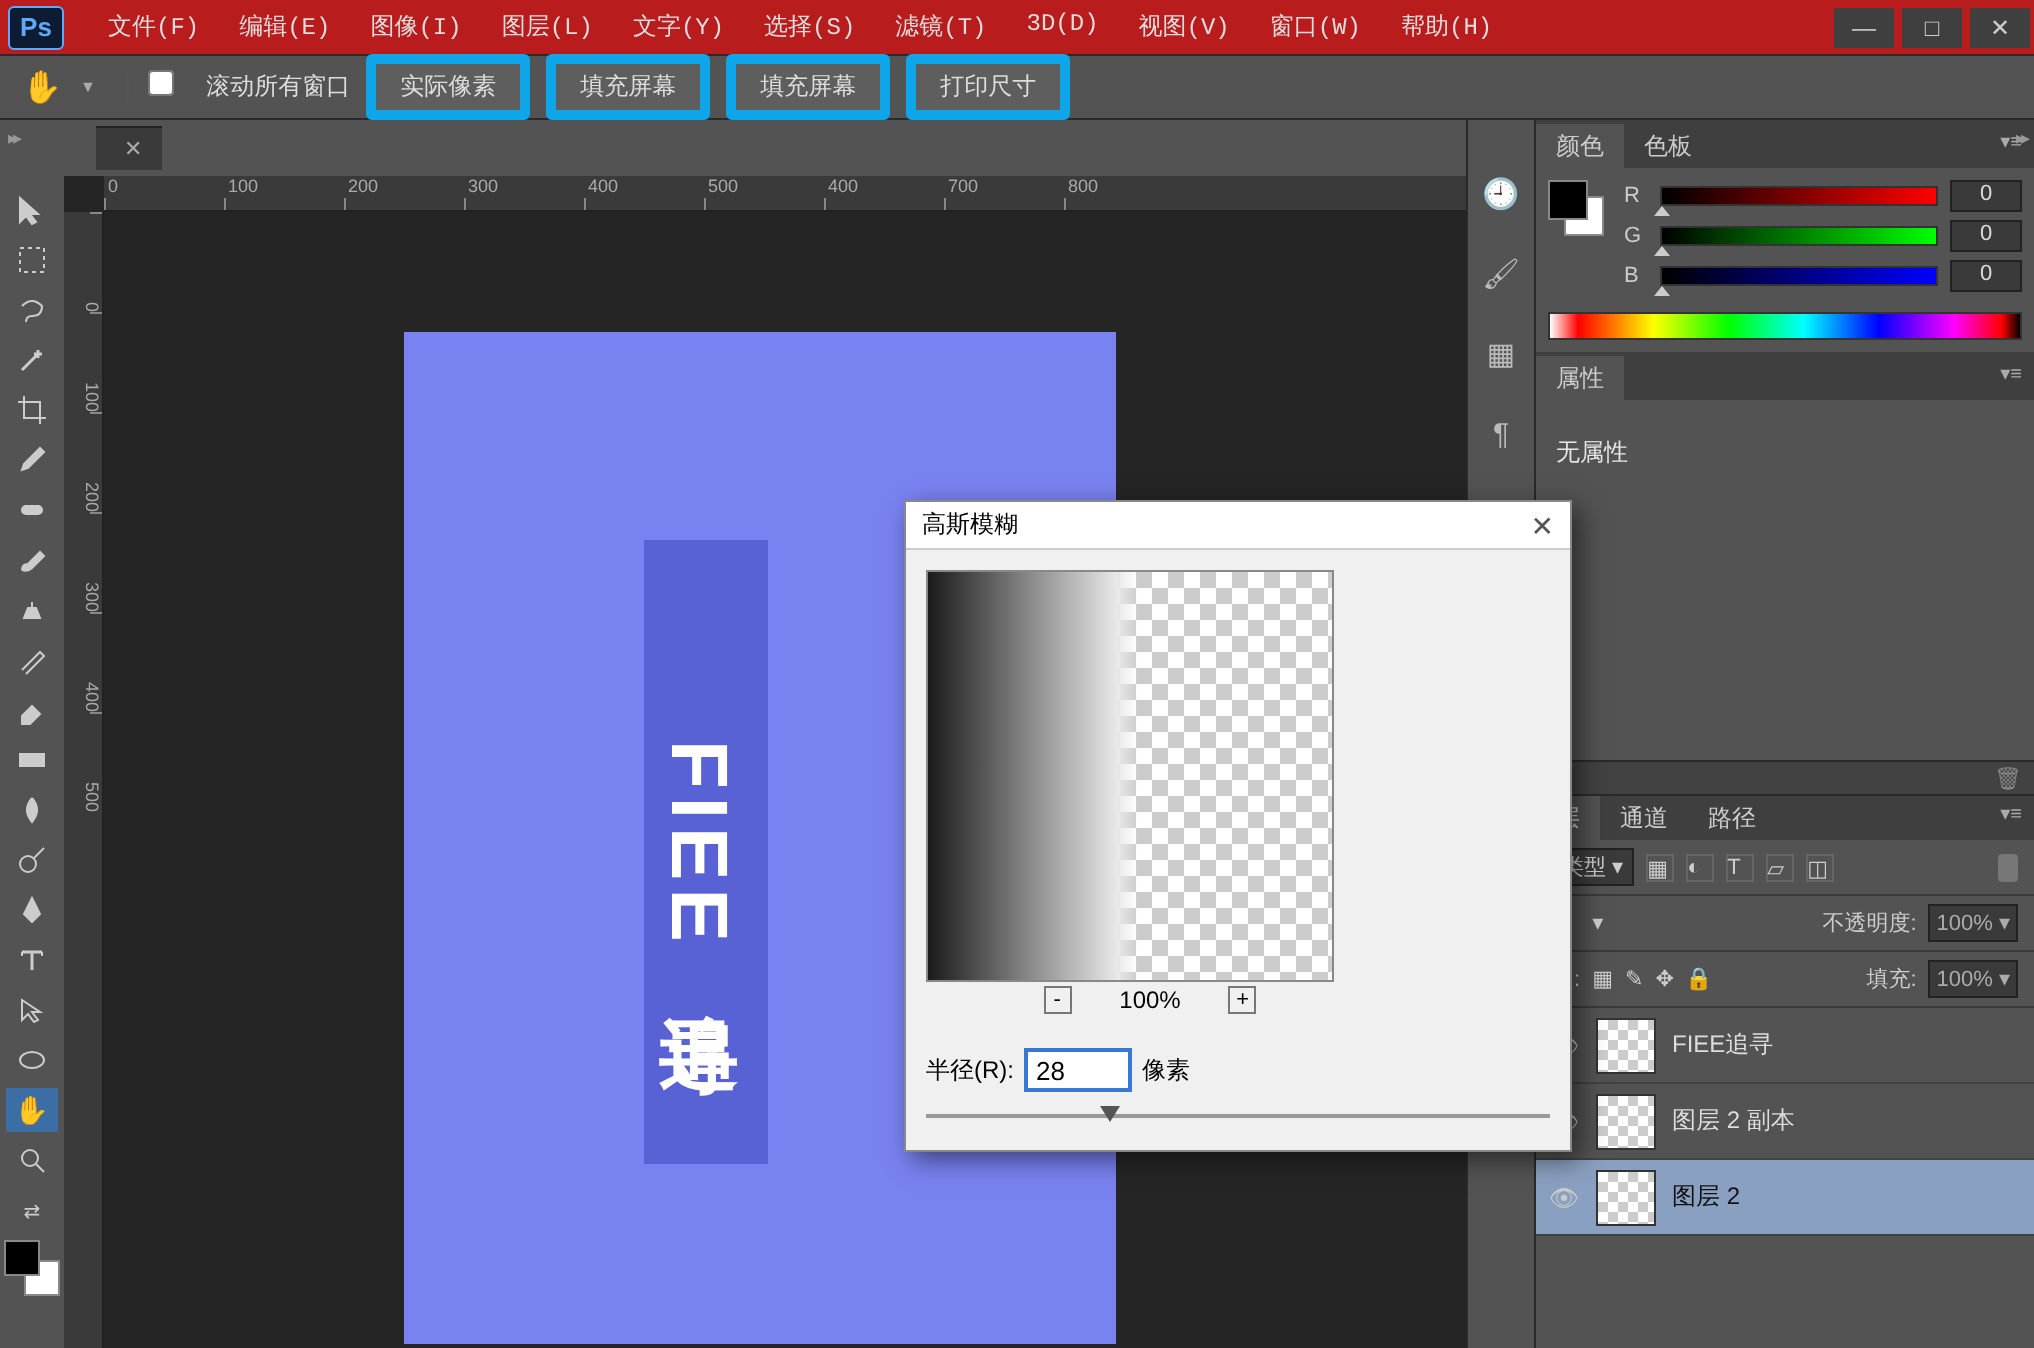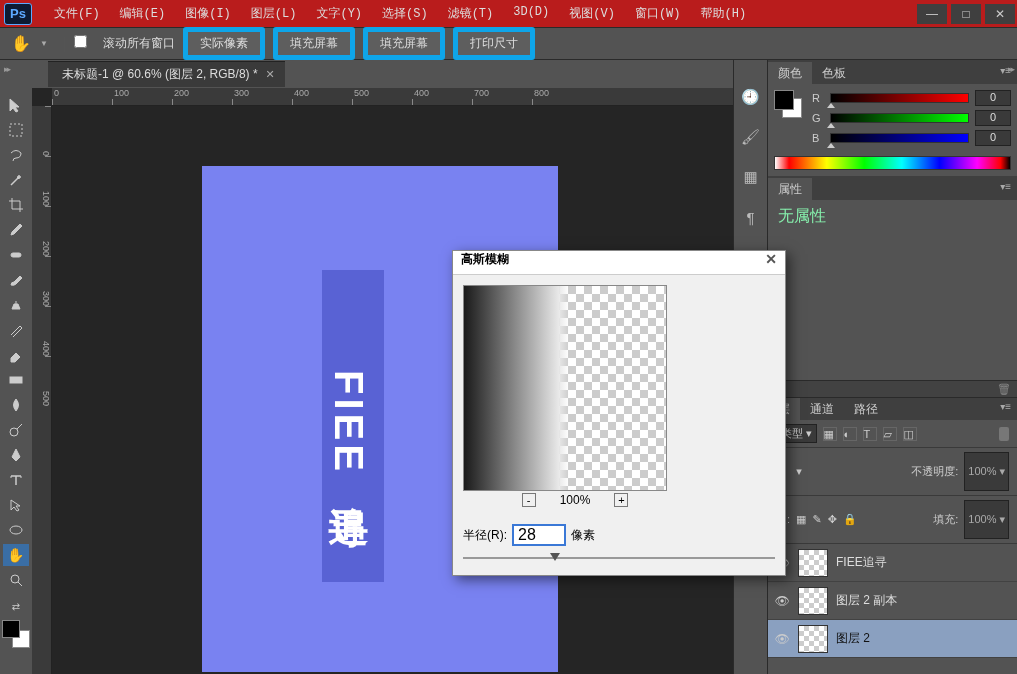--- a/index.html
+++ b/index.html
@@ -70,56 +70,56 @@
 .cl-label { color: #ccc; font-size: 11px; width: 12px; }
 .cl-slider { flex:1; height: 10px; position: relative; border:1px solid #333;}
 .cl-slider.r { background: linear-gradient(90deg, #000, #f00); }
 .cl-slider.g { background: linear-gradient(90deg, #000, #0f0); }
 .cl-slider.b { background: linear-gradient(90deg, #000, #00f); }
 .cl-tri { position:absolute; left:-4px; top:9px; width:0; height:0; border-left:4px solid transparent; border-right:4px solid transparent; border-bottom:5px solid #ccc;}
 .cl-num { width: 36px; height: 16px; background: #3a3a3a; border: 1px solid #222; color: #ddd; font-size: 11px; text-align: center; }
 .spectrum { height: 14px; margin-top: 6px; background: linear-gradient(90deg, #fff 0%, #f00 6%, #ff0 22%, #0f0 38%, #0ff 54%, #00f 70%, #f0f 86%, #f00 96%, #000 100%); border:1px solid #333;}
 
 
-.prop-panel { padding: 6px 10px; color: #86efac; font-size: 16px; flex:0 0 180px;}
+.prop-panel { padding: 18px 10px; color: #e5e5e5; font-size: 12px; flex:0 0 180px;}
 
 
 .panel-gap { height:18px; background:#424242; border-top:1px solid #2a2a2a; border-bottom:1px solid #2a2a2a; display:flex; justify-content:flex-end; align-items:center; padding-right:6px; color:#888; font-size:11px;}
 
 
 .layers-panel { flex:1; display:flex; flex-direction:column;}
 .ltabs-row { height:22px; background:#3f3f3f; display:flex; align-items:stretch;}
 .ltabs-row .ptab.active { background:#535353;}
 .lopts { display:flex; align-items:center; gap:6px; padding:4px 8px; color:#ccc; font-size:11px; border-bottom:1px solid #3a3a3a;}
 .lopts .sel { background:#3a3a3a; border:1px solid #222; padding:1px 4px; flex:none;}
 .mini-ic { width:14px; height:14px; border:1px solid #666; display:inline-block;}
 .lopts2 { display:flex; align-items:center; gap:6px; padding:4px 8px; color:#ccc; font-size:11px; border-bottom:1px solid #3a3a3a;}
-.pct-box { background:#3a3a3a; border:1px solid #222; padding:12px 3px; font-size:11px; color:#aaa;}
+.pct-box { background:#3a3a3a; border:1px solid #222; padding:2px 3px; font-size:11px; color:#aaa;}
 .layer-list { flex:1; overflow:hidden;}
 .layer { height:38px; display:flex; align-items:center; gap:8px; padding:0 6px; border-bottom:1px solid #424242; color:#ddd; font-size:12px;}
 .layer.sel { background:#8aa0c0; color:#111;}
 .eye { width:16px; text-align:center; color:#ccc;}
 .thumb { width:30px; height:28px; background: repeating-conic-gradient(#ccc 0 25%, #fff 0 50%) 0 0/10px 10px; border:1px solid #333; display:flex; align-items:center; justify-content:center; font-size:14px;}
 
 
 .dialog { position: absolute; left: 452px; top: 250px; width: 334px; background: #f0f0f0; border: 1px solid #888; box-shadow: 4px 4px 12px rgba(0,0,0,.5); z-index: 10; }
-.dlg-title { height: 24px; background: #fff; display: flex; align-items: flex-start; padding: 0 8px; font-size: 12px; border-bottom: 1px solid #ccc; font-weight: bold; }
+.dlg-title { height: 24px; background: #fff; display: flex; align-items: center; padding: 0 8px; font-size: 12px; border-bottom: 1px solid #ccc; }
 .dlg-title .x { margin-left: auto; cursor: pointer; color:#555; font-size:14px;}
 .dlg-body { padding: 10px; display: flex; gap: 10px; }
 .preview-box { width: 204px; height: 206px; border: 1px solid #888; background: repeating-conic-gradient(#ccc 0 25%, #fff 0 50%) 0 0/16px 16px; position:relative; overflow:hidden;}
 .preview-grad { position:absolute; left:0; top:0; width:52%; height:100%; background:linear-gradient(90deg, #1a1a1a 0%, #e8e8e8 90%, rgba(232,232,232,0) 100%);}
 .dlg-right { display: flex; flex-direction: column; gap: 6px; width:96px;}
 .dlg-btn { height: 22px; background: #efefef; border: 1px solid #888; font-size: 12px; cursor: pointer; }
 .dlg-btn.primary { border: 2px solid #3a78d6; }
 .dlg-check { display: flex; align-items: center; gap: 4px; font-size: 12px; margin-top: 6px; }
 .dlg-check input { accent-color: #3a78d6; }
 .zoom-row { display:flex; align-items:center; justify-content:center; gap:24px; padding:2px 0 8px 10px; font-size:12px; width:214px;}
 .zoom-row .zb { width:14px; height:14px; border:1px solid #777; display:flex; align-items:center; justify-content:center; font-size:11px; cursor:pointer;}
 .radius-row { display:flex; align-items:center; gap:6px; padding:0 10px 6px 10px; font-size:12px;}
-.radius-row input[type=text] { width:52px; height:20px; border:1px solid #3a78d6; outline:1px solid #3a78d6; text-align:left; padding:0 4px; font-size:16px;}
+.radius-row input[type=text] { width:52px; height:20px; border:1px solid #3a78d6; outline:1px solid #3a78d6; text-align:left; padding:0 4px; font-size:13px;}
 .radius-slider { margin:0 10px 10px 10px; height:14px; position:relative;}
 .radius-slider .track { position:absolute; top:6px; left:0; right:0; height:2px; background:#999;}
 .radius-slider .handle { position:absolute; top:2px; left:28%; width:0; height:0; border-left:5px solid transparent; border-right:5px solid transparent; border-top:8px solid #555;}
 </style>
 </head>
 <body>
 
 <div class="menubar">
   <div class="ps-logo">Ps</div>
   <div id="menu-slot" style="display: flex;">
@@ -156,21 +156,20 @@
       <div class="opt-btn">填充屏幕</div>
       <div class="opt-btn">打印尺寸</div>
     </div>
 </div>
 
 <div class="mini-collapse">▸▸</div>
 <div class="mini-collapse2">◂◂</div>
 
 <div class="tabbar">
   <div class="doc-tab">
-    <span>未标题-1 @ 60.6% (图层 2, RGB/8) *</span>
     <span class="close">✕</span>
   </div>
 </div>
 
 <div class="toolbox">
   <div class="tool">
       <svg viewBox="0 0 16 16">
         <path d="M2 2 L2 14 L5 11 L8 15 L10 14 L7 10 L11 10 Z"></path>
       </svg>
     </div>

